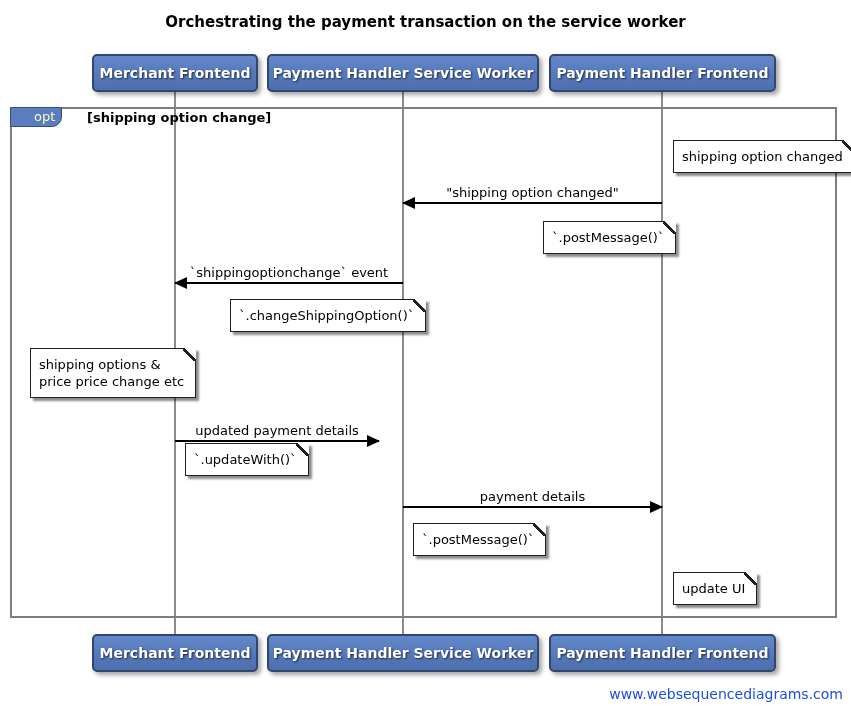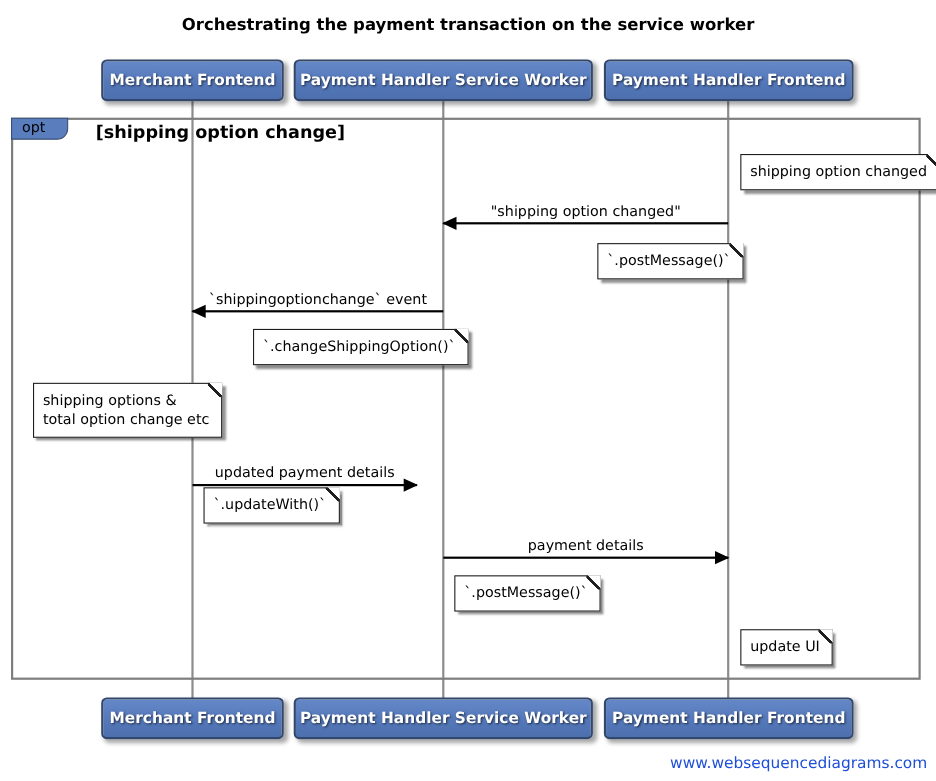--- a/index.html
+++ b/index.html
@@ -27,24 +27,24 @@
     background:#8c8c8c; z-index:0;
   }
   .opt-frame {
     position:absolute; left:10px; top:107px; width:827px; height:511px;
     border:2px solid #7e7e7e; box-sizing:border-box; z-index:1;
   }
   .opt-tab {
     position:absolute; left:-2px; top:-2px; width:52px; height:20px;
     box-sizing:border-box; background:#5a7dbe; border:1px solid #3a4f76;
     border-bottom-right-radius:10px;
-    color:#000000; font-size:13px; line-height:18px; padding-left:9px;
+    color:#fef9c3; font-size:13px; line-height:18px; padding-left:23px;
   }
   .opt-guard {
-    position:absolute; left:75px; top:1px; font-size:16px; font-weight:bold;
+    position:absolute; left:75px; top:1px; font-size:13px; font-weight:bold;
     white-space:nowrap;
   }
   .message { position:absolute; height:22px; z-index:2; }
   .msg-label {
     position:absolute; left:0; bottom:4px; width:100%;
     text-align:center; font-size:13px; white-space:nowrap;
   }
   .msg-line { position:absolute; left:0; right:0; bottom:0; height:2px; background:#000; }
   .arrowhead { position:absolute; width:0; height:0; bottom:-5px; }
   .arrowhead.left {
@@ -128,21 +128,21 @@
   <div class="note" style="left:543px; top:221px;">
     <span class="line">`.postMessage()`</span>
   </div>
 
   <div class="note" style="left:230px; top:299px;">
     <span class="line">`.changeShippingOption()`</span>
   </div>
 
   <div class="note" style="left:30px; top:348px;">
     <span class="line">shipping options &amp;</span>
-    <span class="line">total option change etc</span>
+    <span class="line">price price change etc</span>
   </div>
 
   <div class="note" style="left:185px; top:443px;">
     <span class="line">`.updateWith()`</span>
   </div>
 
   <div class="note" style="left:413px; top:523px;">
     <span class="line">`.postMessage()`</span>
   </div>
 

